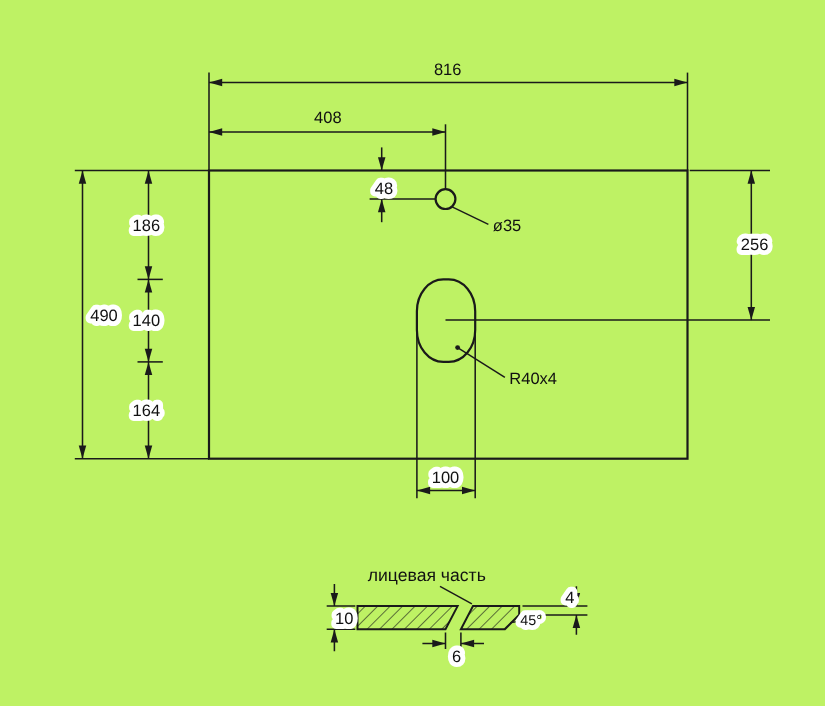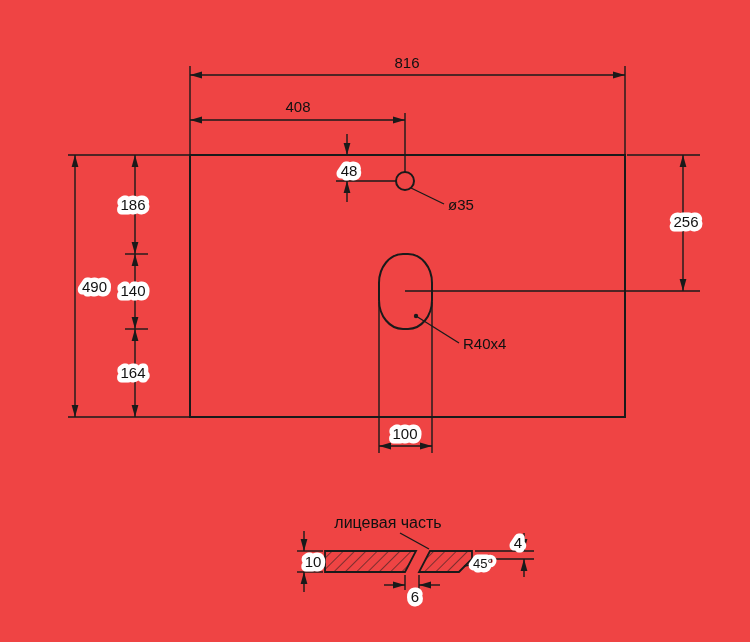--- a/index.html
+++ b/index.html
@@ -1,16 +1,16 @@
 <!DOCTYPE html>
 <html style="--line: #1a1a1a;"><head>
 <meta charset="utf-8">
 <style>
   html,body{margin:0;padding:0;background:#fff;}
-  .stage{width:750px;height:642px;background:#ef4444;position:relative;overflow:hidden;
+  .stage{width:750px;height:642px;background:#bef264;position:relative;overflow:hidden;
          font-family:"Liberation Sans", sans-serif;}
   svg text{font-family:"Liberation Sans", sans-serif;font-size:15px;fill:#111;}
   svg text.t16{font-size:16px;}
   svg text.t13{font-size:13px;}
   .halo{paint-order:stroke;stroke:#fff;stroke-width:9px;stroke-linejoin:round;}
   .part{fill:none;stroke:var(--line,#1a1a1a);stroke-width:2;}
   .dim{stroke:var(--line,#1a1a1a);stroke-width:1.4;fill:none;}
   .lead{stroke:var(--line,#1a1a1a);stroke-width:1.3;fill:none;}
   .hatched{fill:url(#hatch);stroke:var(--line,#1a1a1a);stroke-width:1.8;}
 </style>

